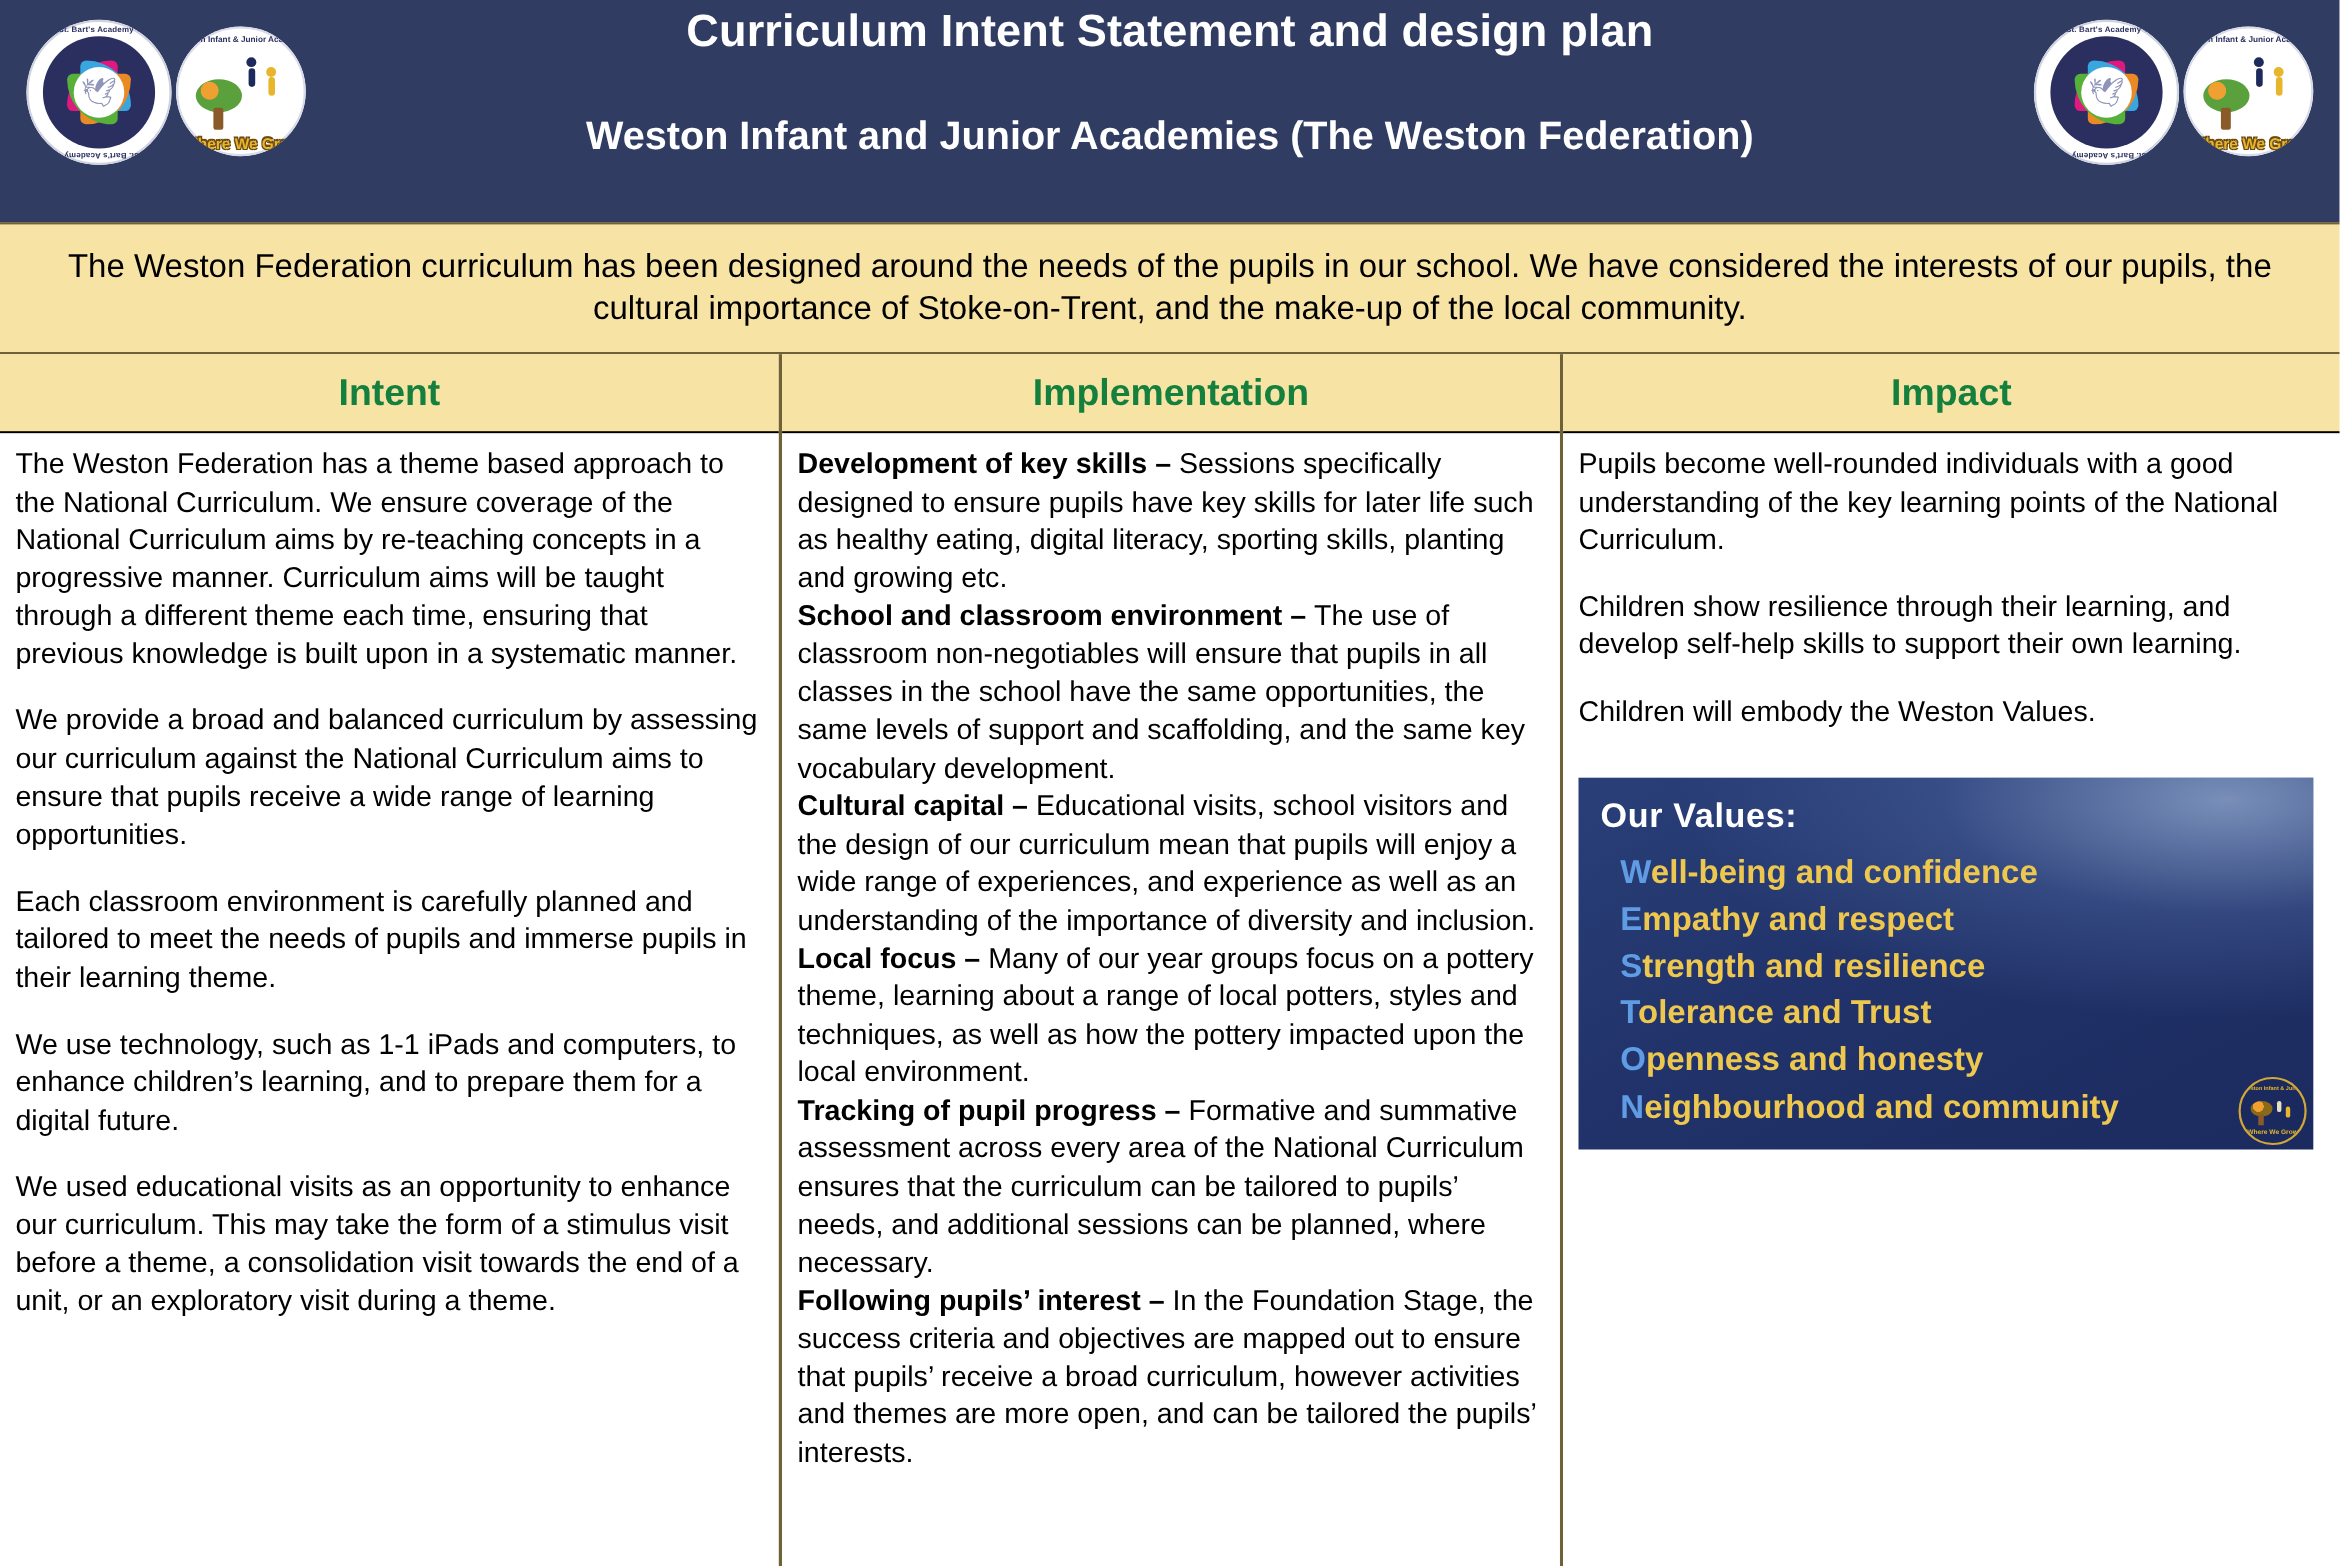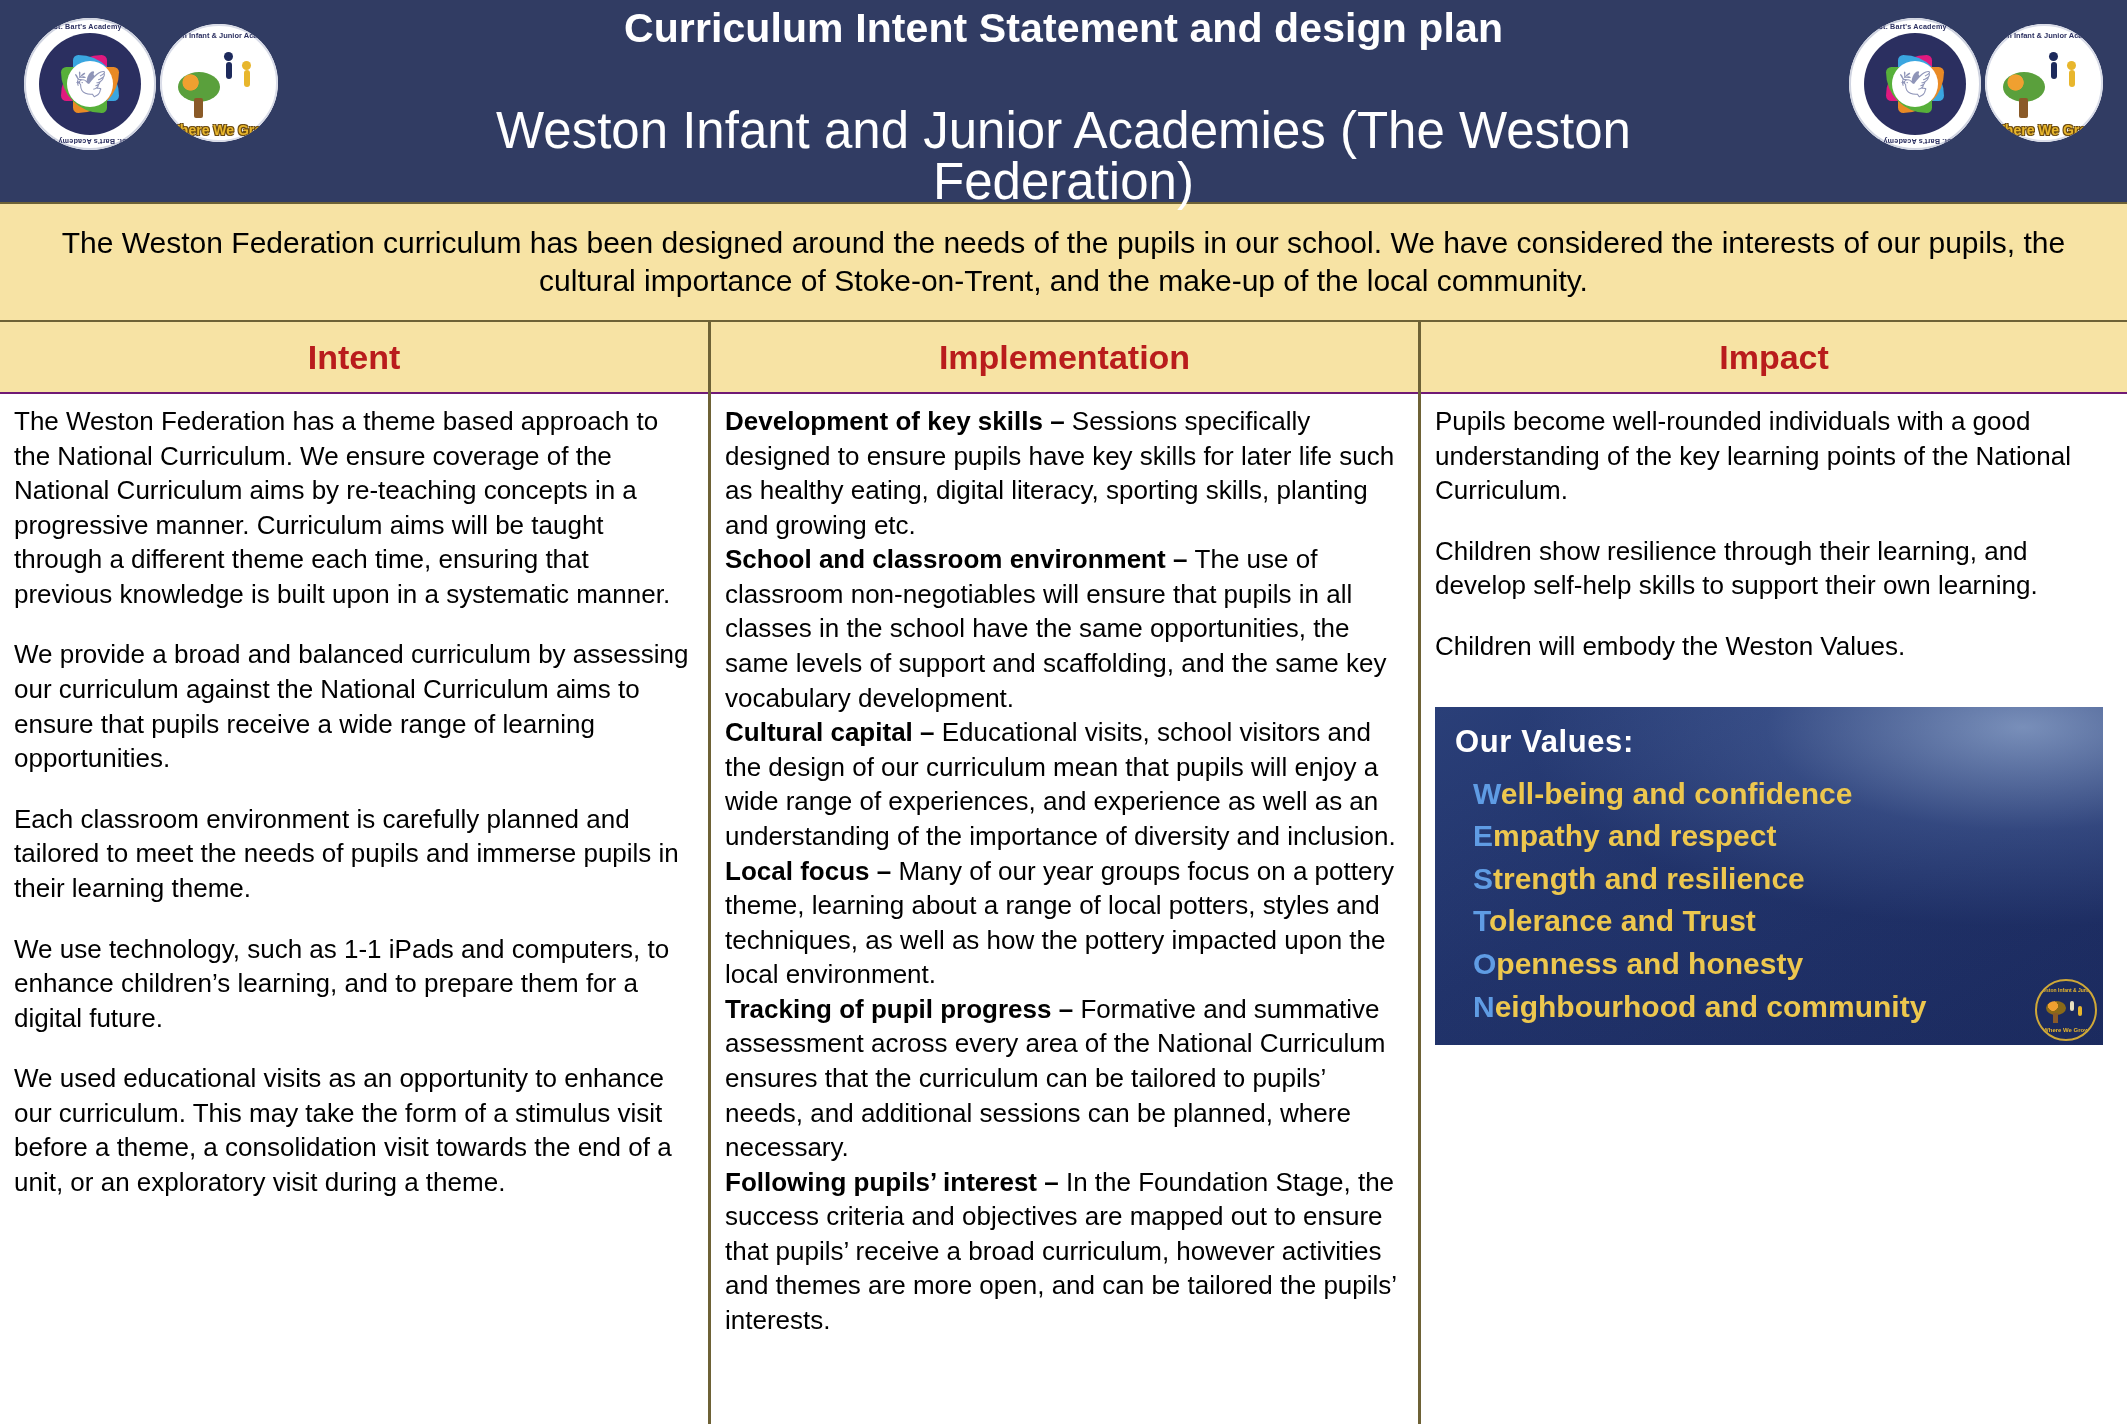--- a/index.html
+++ b/index.html
@@ -37,22 +37,22 @@
   }
   .header-title-main {
     font-size: 41px;
     font-weight: bold;
     letter-spacing: 0.1px;
     line-height: 1.0;
     padding-bottom: 56px;
     padding-top: 8px;
   }
   .header-title-sub {
-    font-size: 51px;
-    font-weight: normal;
+    font-size: 36px;
+    font-weight: bold;
     line-height: 1.0;
   }
 
   
   .logo-cluster {
     position: absolute;
     top: 18px;
     display: flex;
     align-items: flex-start;
     gap: 4px;
@@ -205,25 +205,25 @@
     flex-direction: column;
   }
   .col-intent { width: 708px; }
   .col-impl   { width: 713px; border-left: 3px solid #6e6236;
                 border-right: 3px solid #6e6236; }
   .col-impact { width: 706px; }
 
   .col-head {
     height: 72px;
     background: #f7e3a4;
-    border-bottom: 2px solid #701a75;
+    border-bottom: 2px solid #000000;
     display: flex; align-items: center; justify-content: center;
     font-size: 34px;
     font-weight: bold;
-    color: #b91c1c;
+    color: #15803d;
   }
   .col-body {
     flex: 1;
     background: #ffffff;
     padding: 10px 14px 0 14px;
     font-size: 26px;
     line-height: 1.33;
     color: #000000;
     overflow: hidden;
   }

